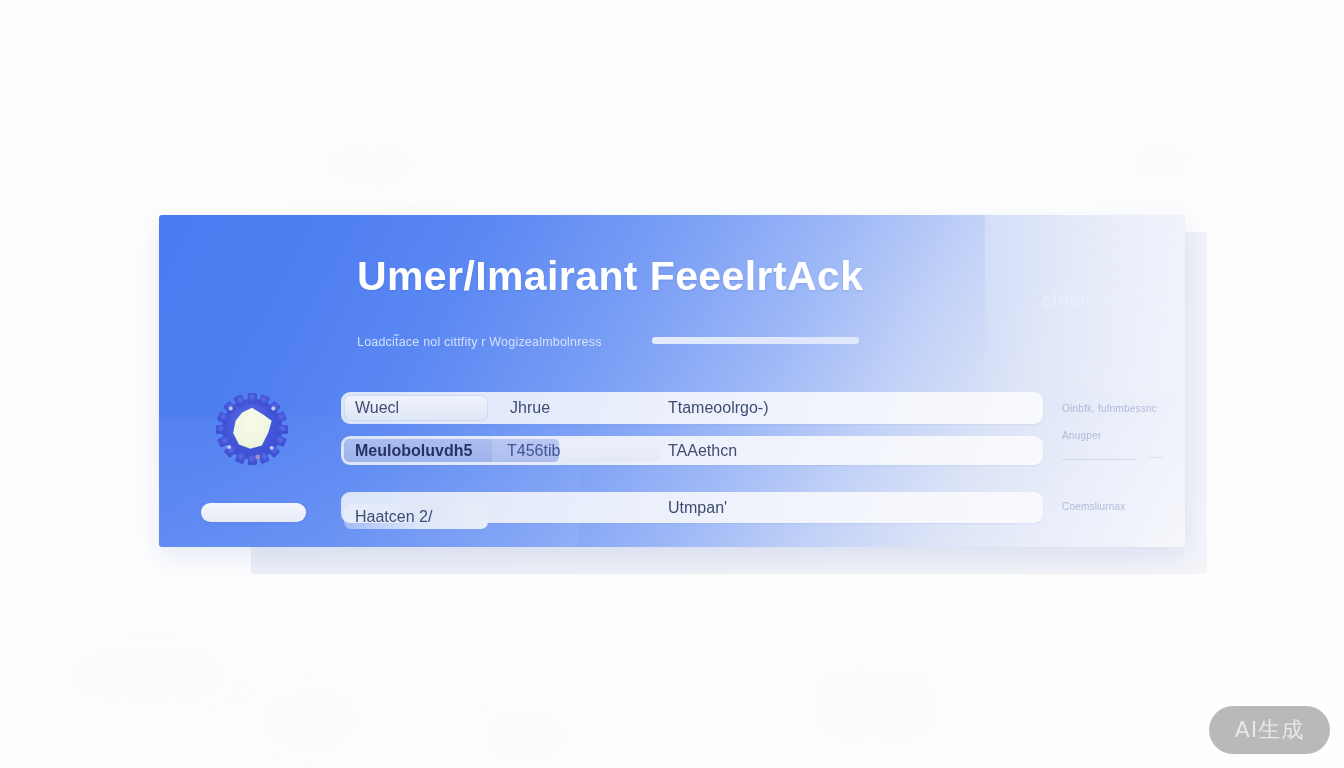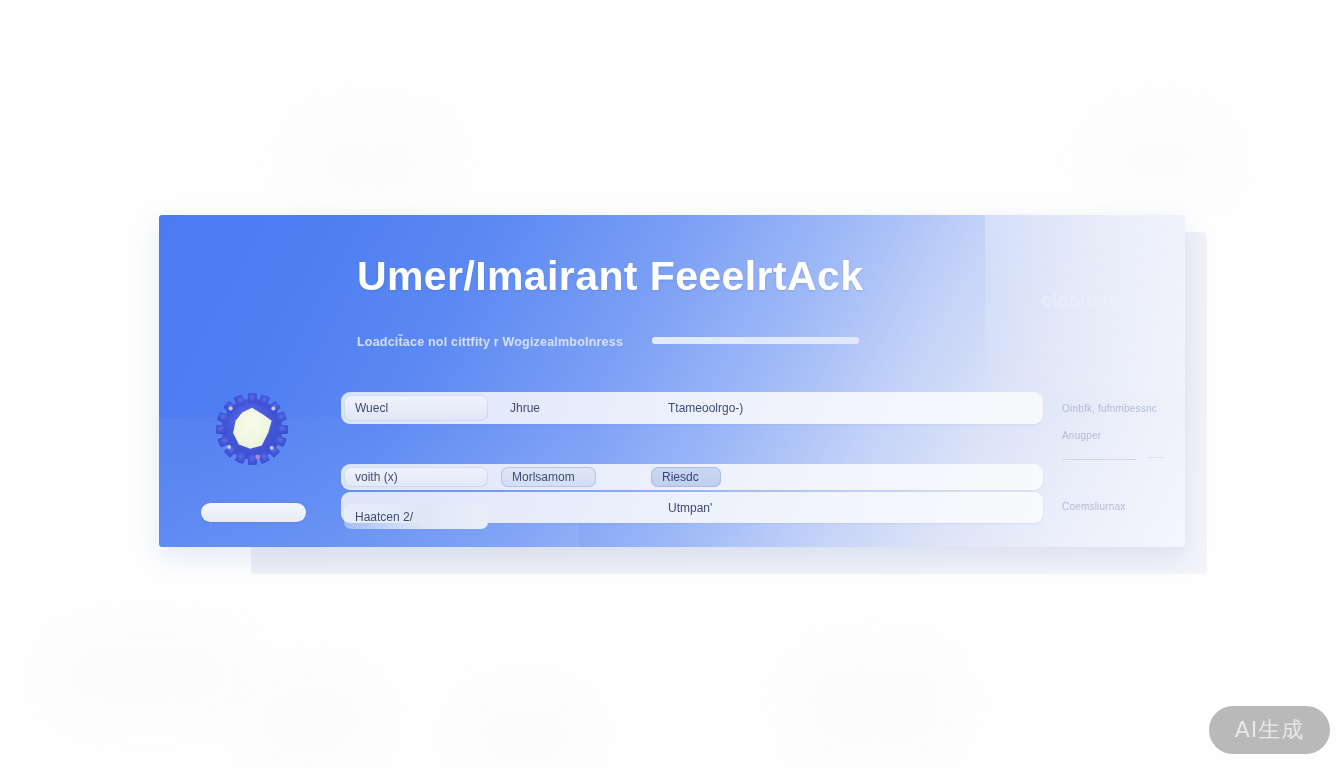--- a/index.html
+++ b/index.html
@@ -82,21 +82,21 @@
     letter-spacing:0.4px;
     color:#ffffff;
     white-space:nowrap;
     text-shadow:0 1px 2px rgba(40,70,160,0.18);
   }
 
   #subtitle {
     position:absolute;
     left:357px; top:335px;
     font-size:12.5px;
-    font-weight:700;
+    font-weight:400;
     letter-spacing:0.2px;
     color:#e3ebfd;
     white-space:nowrap;
     opacity:0.88;
   }
 
   #subtitle-rule {
     position:absolute;
     left:652px; top:337px;
     width:207px; height:7px;
@@ -139,21 +139,21 @@
     box-shadow:0 1px 2px rgba(110,140,210,0.14);
   }
   #row-1 { top:392px; height:32px; }
   #row-2 { top:436px; height:29px; }
   #row-3 { top:464px; height:26px; }
   #row-4 { top:492px; height:31px; }
 
   .field {
     position:absolute;
     border-radius:7px;
-    font-size:12px;
+    font-size:16px;
     color:#3f4d74;
     display:flex;
     align-items:center;
     padding-left:11px;
     white-space:nowrap;
     overflow:hidden;
   }
 
   
   #r1-f1 { left:3px;   top:3px;  width:144px; height:26px;
@@ -301,26 +301,29 @@
   </div>
 
   <div id="pill-button"></div>
 
   <div class="row" id="row-1">
     <div class="field" id="r1-f1">Wuecl</div>
     <div class="field" id="r1-f3">Ttameoolrgo-)</div>
     <div class="field" id="r1-f2">Jhrue</div>
   </div>
 
-
-  <div class="row" id="row-3">
-    <div class="field" id="r3-f1">voith (x)</div>
-    <div class="field" id="r3-f2">Morlsamom</div>
-    <div class="field" id="r3-f3">Riesdc</div>
-  </div>
+  <div class="row" id="row-2">
+    <div id="r2-band"></div>
+    <div id="r2-band2"></div>
+    <div class="field" id="r2-f1">Meuloboluvdh5</div>
+    <div class="field" id="r2-f2">T456tib</div>
+    <div class="field" id="r2-f3"></div>
+    <div class="field" id="r2-f4">TAAethcn</div>
+  </div>
+
 
   <div class="row" id="row-4">
     <div class="field" id="r4-f1">Haatcen 2/</div>
     <div class="field" id="r4-f2">Utmpan'</div>
   </div>
 
   <div class="side-label" id="side-1">Oinbfk, fufnmbessnc</div>
   <div class="side-label" id="side-2">Anugper</div>
   <div class="side-label" id="side-3">Coemsliurnax</div>
   <div id="side-rule-1"></div>

